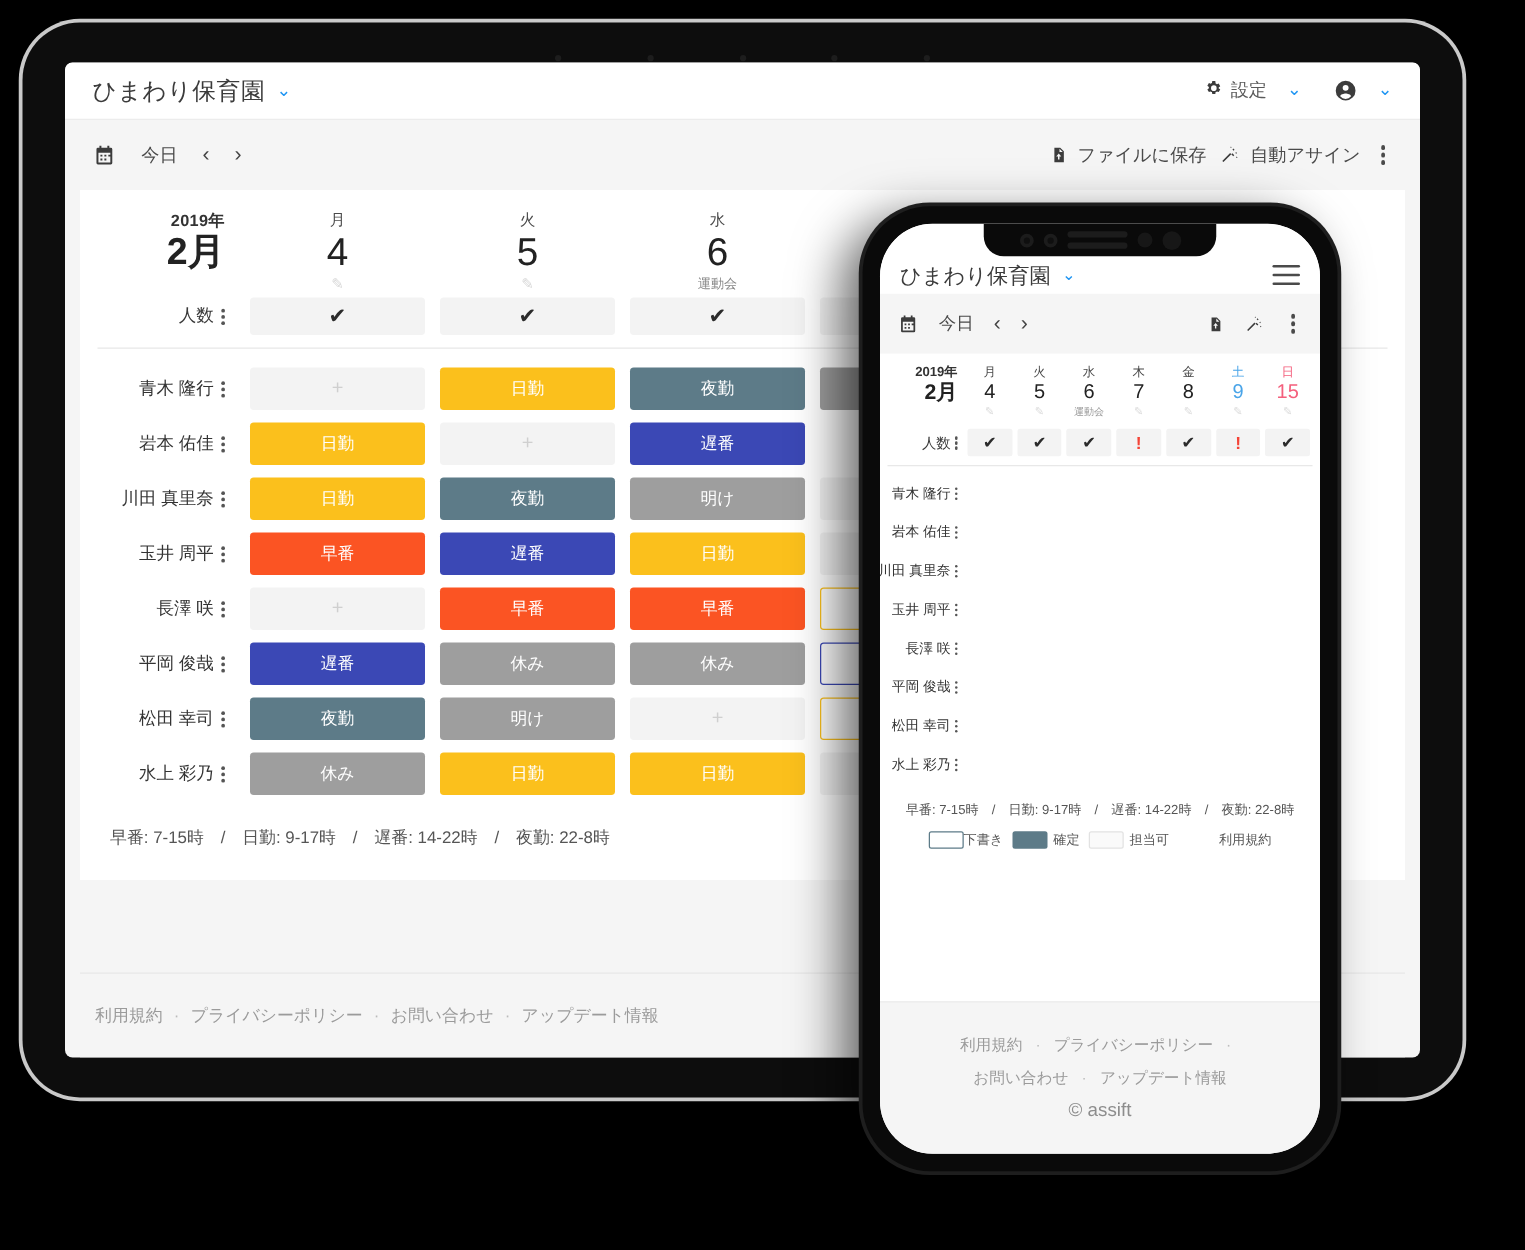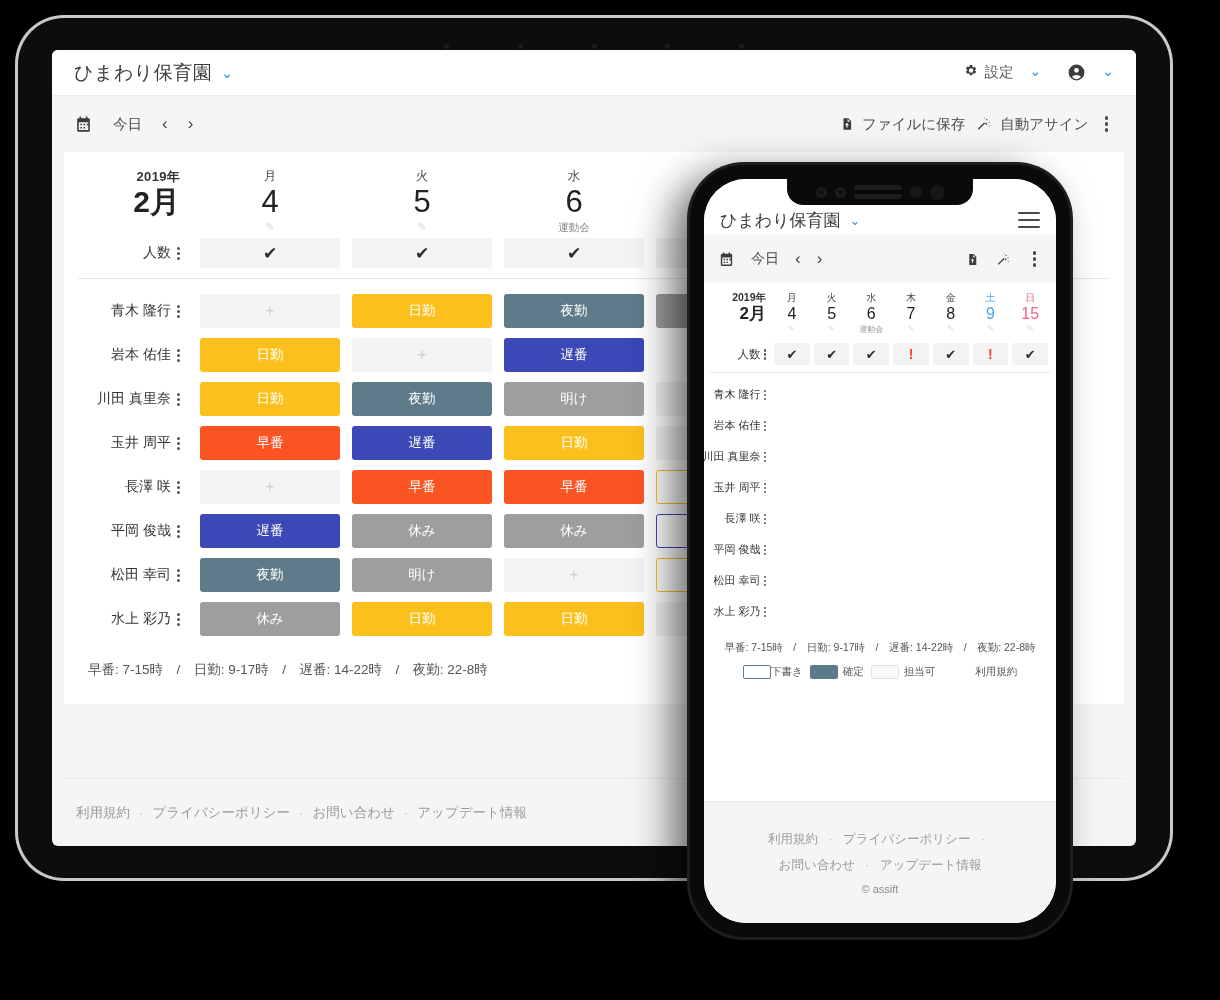--- a/index.html
+++ b/index.html
@@ -190,21 +190,21 @@
   .sw.avail { background: #fafafa; border: 1px solid #e2e2e2; }
   .sw.unavail { background: #fff; border: 1px solid #fff; }
 
   .p-footer {
     position: absolute; left: 0; right: 0; bottom: 0; height: 122px;
     background: #f5f5f5; border-top: 1px solid #ececec;
     display: flex; flex-direction: column; align-items: center; justify-content: center;
     gap: 9px; font-size: 12.5px; color: #9b9b9b;
   }
   .p-footer .dot { padding: 0 7px; color: #bdbdbd;}
-  .p-copy { font-size: 11px; color: #8d8d8d; }
+  .p-copy { font-size: 15px; color: #8d8d8d; }
   svg { display: block; }
 </style>
 </head>
 <body>
 
 <div class="stage">
 
   <div class="tablet">
     <div class="tablet-cam">
       <i></i>

